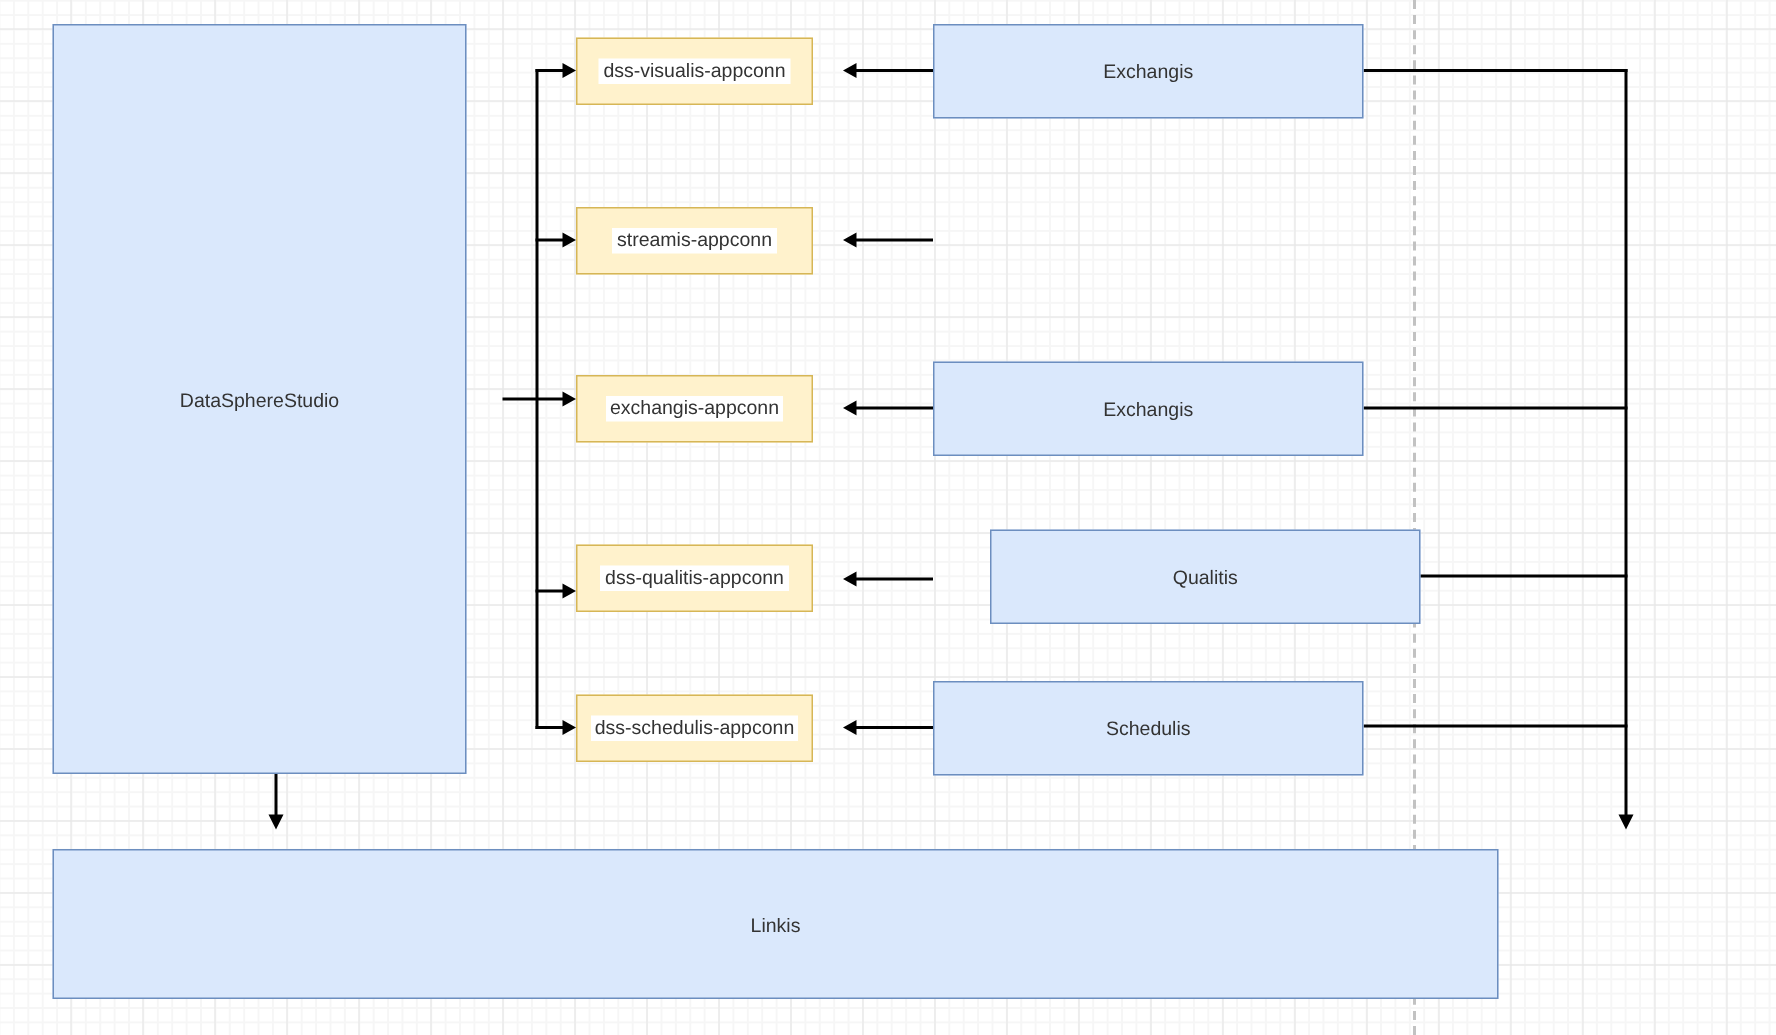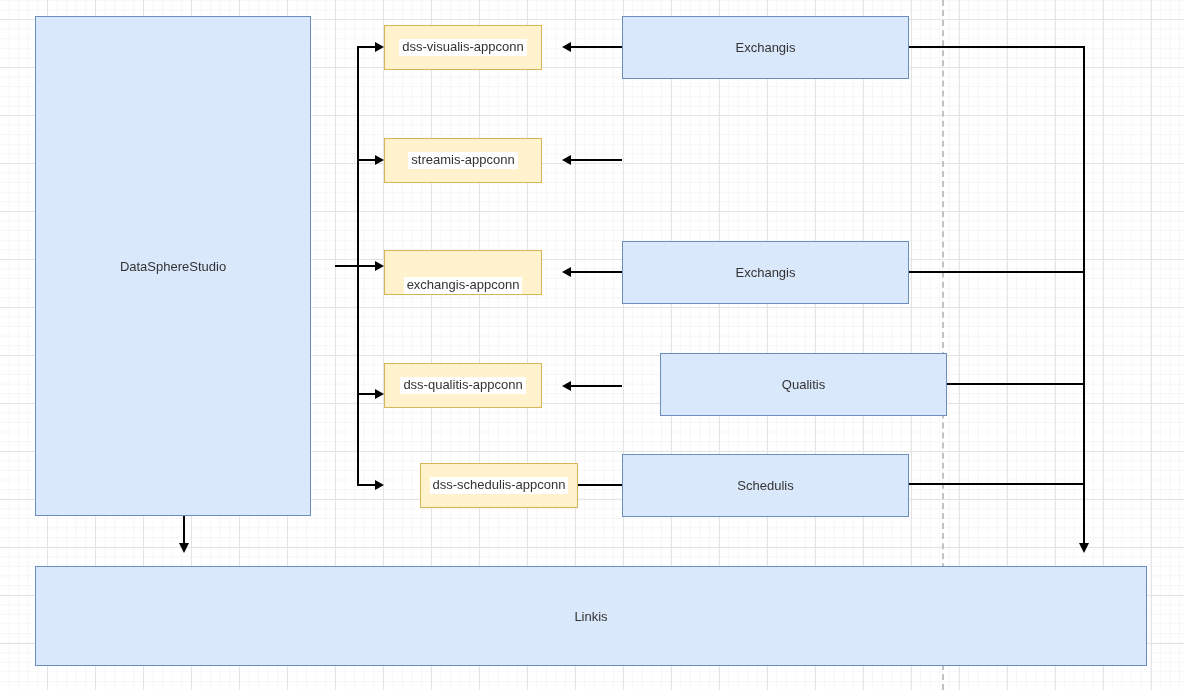--- a/index.html
+++ b/index.html
@@ -31,24 +31,24 @@
   .ah{position:absolute;width:0;height:0;z-index:2;}
   .ah.right{border-top:5px solid transparent;border-bottom:5px solid transparent;border-left:9px solid var(--edge,#000);}
   .ah.left{border-top:5px solid transparent;border-bottom:5px solid transparent;border-right:9px solid var(--edge,#000);}
   .ah.down{border-left:5px solid transparent;border-right:5px solid transparent;border-top:10px solid var(--edge,#000);}
   #page-divider{
     position:absolute;left:942px;top:0;height:690px;width:0;
     border-left:2px dashed var(--divider,#c2c2c2);z-index:0;
   }
   
   #n-dss{left:35px;top:16px;width:276px;height:500px;}
-  #n-linkis{left:35px;top:566px;width:1112px;height:100px;}
+  #n-linkis{left:35px;top:566px;width:964px;height:100px;}
   .appconn{left:384px;width:158px;height:45px;}
   .app{left:622px;width:287px;height:63px;}
-  #ac0{top:25px;} #ac1{top:138px;} #ac2{top:250px;align-items:flex-end;} #ac3{top:363px;} #ac4{top:463px;margin-left:36px;}
+  #ac0{top:25px;} #ac1{top:138px;} #ac2{top:250px;} #ac3{top:363px;} #ac4{top:463px;}
   #ap0{top:16px;} #ap1{top:128px;} #ap2{top:241px;} #ap3{top:353px;margin-left:38px;} #ap4{top:454px;}
 </style>
 </head>
 <body>
 
 <div id="canvas" style="--blue-fill: #dae8fc; --blue-border: #6c8ebf; --yellow-fill: #fff2cc; --yellow-border: #d6b656; --label-bg: #ffffff; --edge: #000000; --divider: #c2c2c2;">
 
   <div id="page-divider"></div>
 
   <div class="node blue" id="n-dss">

